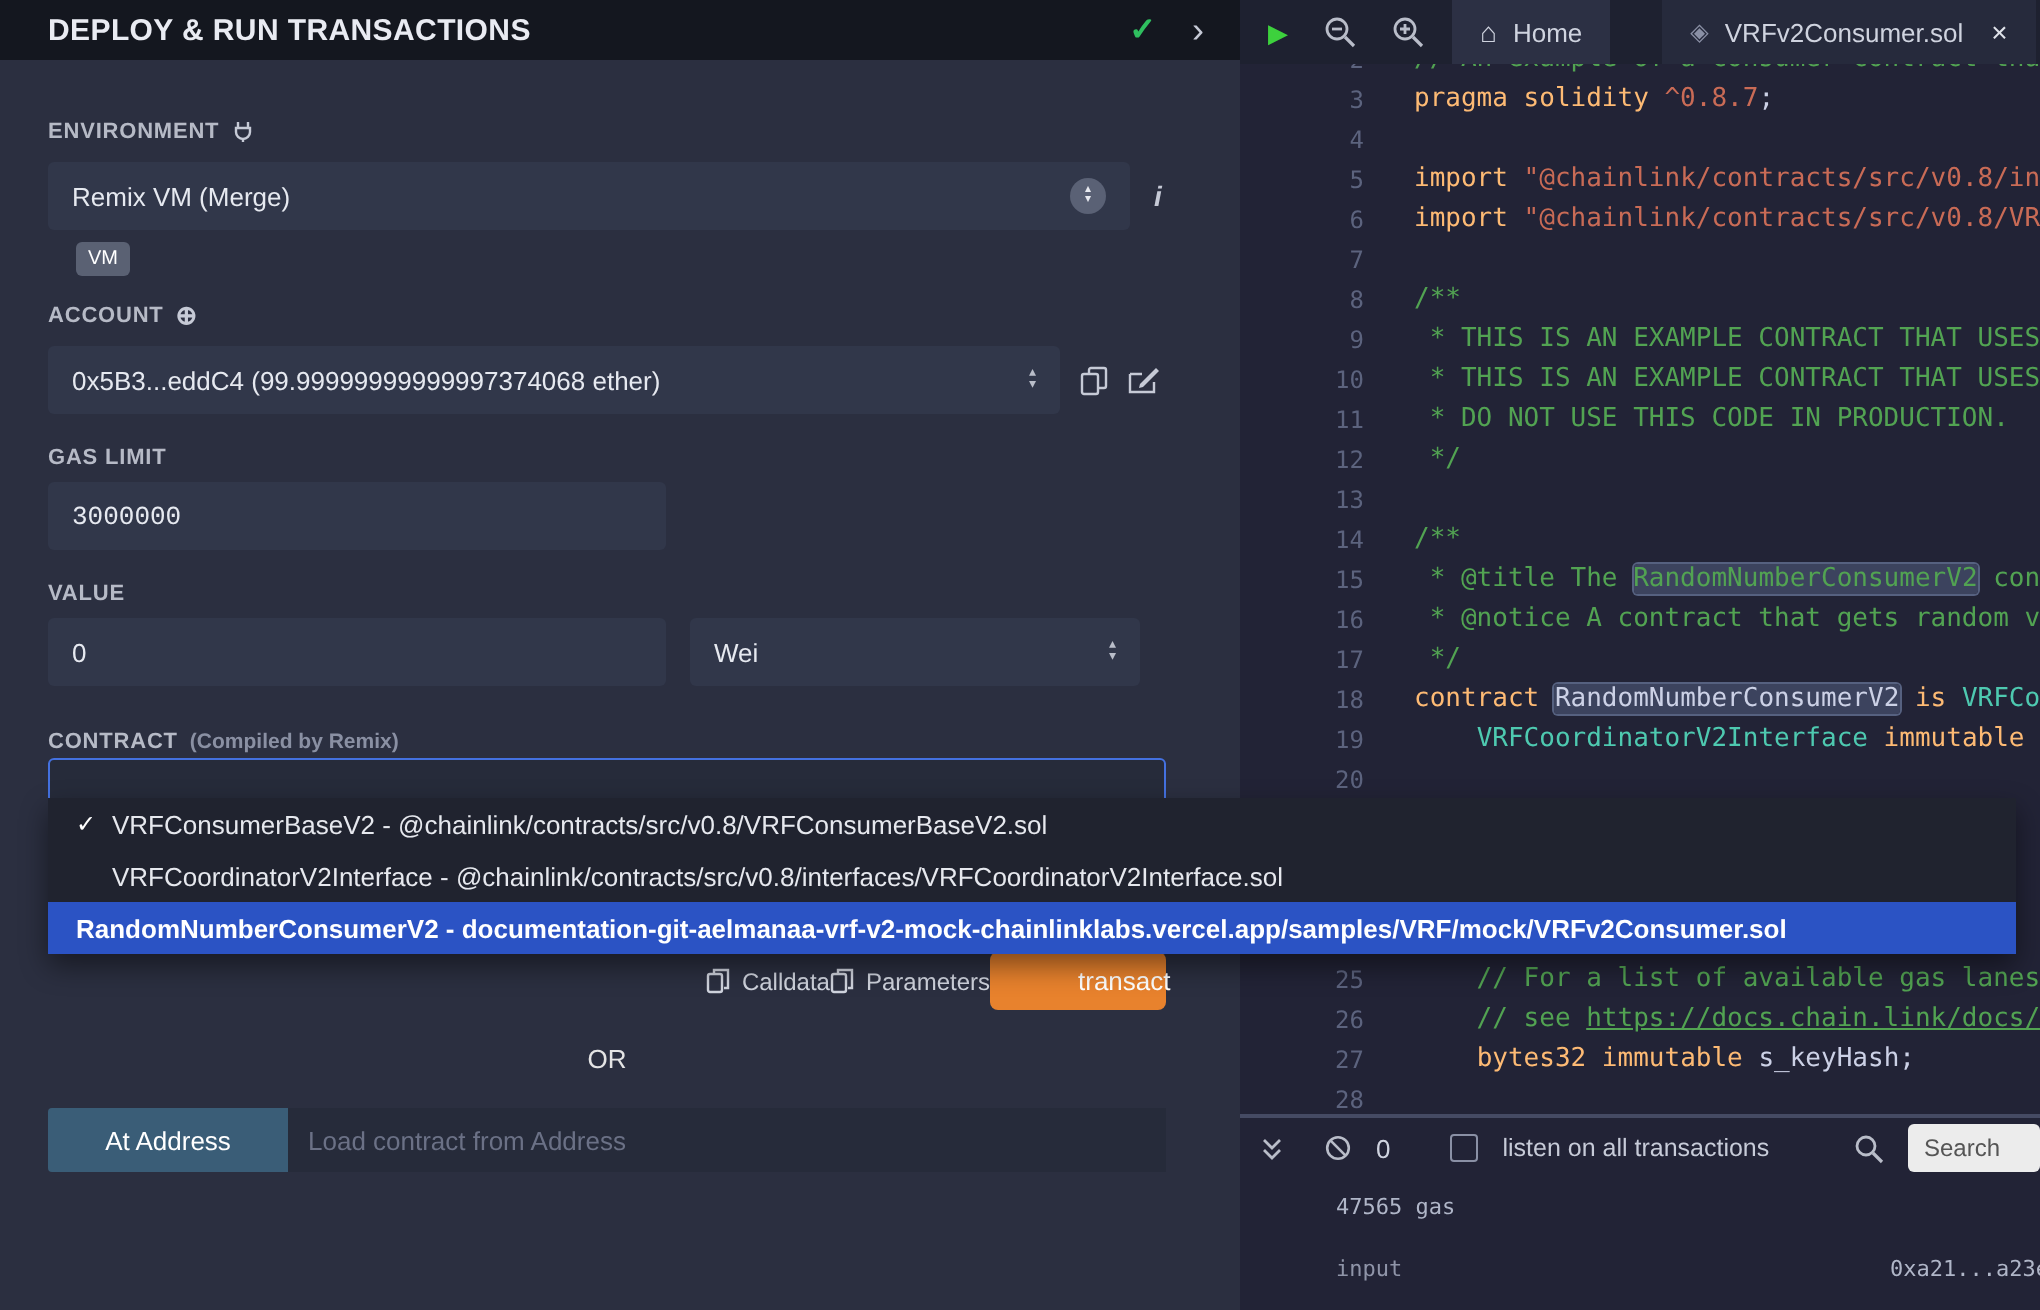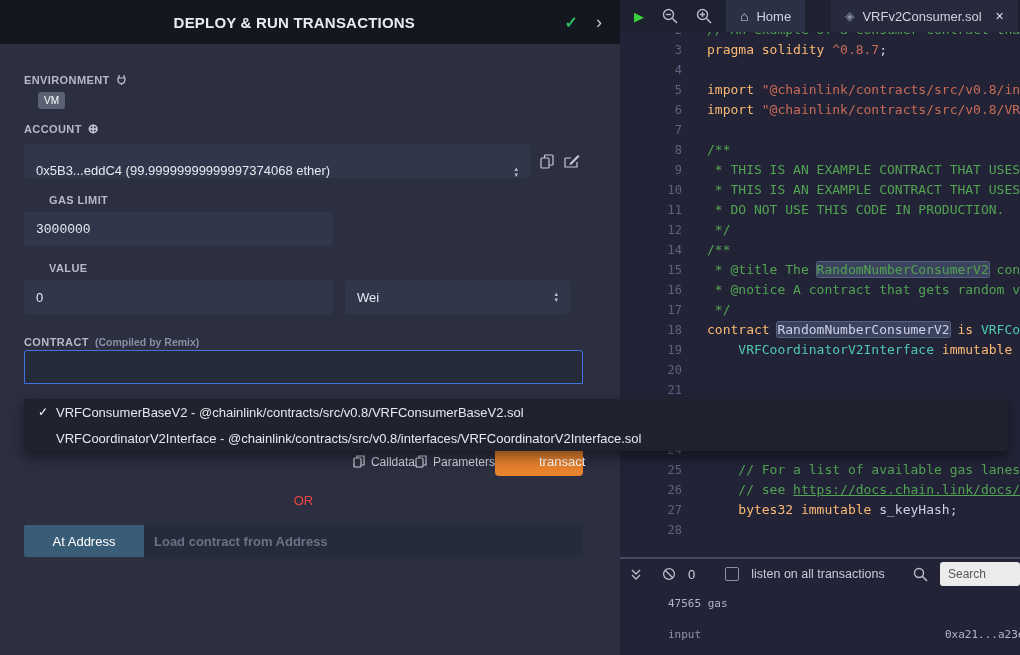--- a/index.html
+++ b/index.html
@@ -1,63 +1,63 @@
 <!DOCTYPE html>
 <html><head>
 <meta charset="utf-8">
 <style>
   * { margin:0; padding:0; box-sizing:border-box; }
   body { font-family:"Liberation Sans", sans-serif; background:#11131c; }
   .app { position:relative; width:1020px; height:655px; background:#222336; overflow:hidden; }
 
   
   .left-panel { position:absolute; left:0; top:0; width:620px; height:655px; background:#2b2f40; }
-  .panel-header { height:44px; background:#14171f; display:flex; align-items:center; padding:0 18px 0 24px;text-align:center; }
+  .panel-header { height:30px; background:#14171f; display:flex; align-items:center; padding:0 18px 0 24px; }
   .panel-title { color:#e9ebf2; font-size:15px; font-weight:600; letter-spacing:.2px; flex:1; }
   .hdr-check { color:#2fbf5f; font-size:16px; font-weight:700; margin-right:18px; }
   .hdr-chev { color:#c6cad6; font-size:18px; line-height:1; }
 
   .panel-body { padding:0 24px; }
   .fld-label { margin-top:30px; font-size:11px; letter-spacing:.4px; color:#b6bac6; display:flex; align-items:center; gap:6px;font-weight:bold; }
   .fld-sub { font-size:10.5px; color:#8a90a3; letter-spacing:0; }
   .sel, .inp { background:#31374a; border:none; border-radius:3px; height:34px; color:#e6e9f0; font-size:13px;
                display:flex; align-items:center; padding:0 12px; }
   .sel { justify-content:space-between; cursor:pointer; }
   .env-row { display:flex; align-items:center; gap:12px; margin-top:9px; }
   .env-sel { width:541px; }
   .info-i { color:#c6cad6; font-size:14px; font-style:italic; font-weight:600; }
   .circ-arrows { width:18px; height:18px; border-radius:50%; background:#5a6175; display:flex; flex-direction:column;
                  align-items:center; justify-content:center; color:#e8eaf0; font-size:6px; line-height:5px; }
   .arrows { display:flex; flex-direction:column; align-items:center; color:#b9bdc9; font-size:7px; line-height:6px; }
   .vm-badge { display:inline-block; margin:6px 0 0 14px; background:#5a6173; color:#fff; font-size:10px;
               padding:3px 6px; border-radius:3px; }
   .label-mt { margin-top:12px; }
   .acct-row { display:flex; align-items:center; gap:10px; margin-top:8px; }
-  .acct-sel { width:506px;align-items:flex-end; }
+  .acct-sel { width:506px; }
   .icon-btn { display:flex; align-items:center; cursor:pointer; }
   .inp-gas { margin-top:6px; width:309px;font-family:Liberation Mono, monospace; }
   .val-row { display:flex; gap:12px; margin-top:6px; }
   .inp-val { width:309px; }
   .wei-sel { width:225px; }
-  .mt16 { margin-top:16px;margin-left:25px; }
+  .mt16 { margin-top:16px; }
   .mt22 { margin-top:22px; }
   .contract-sel { margin-top:2px; width:559px; border:1px solid #4471e0; background:#262b3a; border-radius:3px 3px 0 0; height:34px; }
 
   .actions-row { margin-top:63px; display:flex; align-items:center; justify-content:flex-end; }
   .mini-act { display:flex; align-items:center; gap:6px; color:#d0d4de; font-size:12px; cursor:pointer; }
   .transact-btn { width:88px; height:29px; background:#e8822d; color:#fff; border:none; border-radius:4px;
                   font-size:13px; font-family:inherit; cursor:pointer;padding-left:44px; }
   .publish-row { margin-top:17px; display:flex; align-items:center; gap:10px; margin-left:6px; }
   .chk { width:15px; height:15px; border:1px solid #858b9e; border-radius:2px; background:transparent; }
   .publish-lbl { color:#d4d7e0; font-size:13.5px; }
-  .or-row { margin-top:17px; text-align:center; width:559px; color:#ef4444; font-size:13px; }
+  .or-row { margin-top:17px; text-align:center; width:559px; color:#e5e5e5; font-size:13px; }
   .ataddr-row { margin-top:17px; display:flex; width:559px; }
   .ataddr-btn { width:120px; height:32px; background:#3a5d77; color:#fff; border:none; border-radius:2px 0 0 2px;
                 font-size:13px; font-family:inherit; cursor:pointer; }
-  .ataddr-inp { flex:1; height:32px; background:#262b3a; border:none; color:#c4b5fd; font-size:13px; padding:0 10px;font-weight:bold; }
+  .ataddr-inp { flex:1; height:32px; background:#262b3a; border:none; color:#c4b5fd; font-size:13px; padding:0 10px; }
   .ataddr-inp::placeholder { color:#6b7186; }
 
   
   .dropdown { position:absolute; left:24px; top:399px; width:984px; background:#20232f; z-index:20;
               border-radius:0 0 3px 3px; box-shadow:0 6px 14px rgba(0,0,0,.45); }
   .dd-item { height:26px; display:flex; align-items:center; padding:0 10px 0 14px; color:#e6e8ee; font-size:13px;
              white-space:nowrap; overflow:hidden; cursor:pointer; }
   .dd-check { width:18px; color:#fff; font-size:12px; }
   .dd-indent { padding-left:32px; }
   .dd-selected { background:#2b53c4; font-weight:700; color:#fff; }
@@ -88,21 +88,21 @@
   .tk-cl { color:#52a352; text-decoration:underline; }
   .tk-hl { background:#3c435e; box-shadow:0 0 0 1px #566180; border-radius:2px;text-align:center; }
 
   
   .terminal { position:absolute; left:620px; top:557px; right:0; bottom:0; background:#222336; border-top:2px solid #454a63; }
   .term-bar { height:30px; display:flex; align-items:center; gap:12px; padding:0 0 0 10px; }
   .term-count { color:#cfd3df; font-size:13px; }
   .term-chk { width:14px; height:14px; border:1.5px solid #8a90a5; border-radius:2px; margin-left:18px; }
   .listen-lbl { color:#c7cbd8; font-size:12.5px; }
   .term-search-icon { margin-left:auto; }
-  .term-search { width:80px; height:24px; background:#ececec; border:none; border-radius:3px; font-size:12px;
+  .term-search { width:66px; height:24px; background:#ececec; border:none; border-radius:3px; font-size:12px;
                  color:#333; padding:0 8px; margin-right:0; }
   .term-search::placeholder { color:#555; }
   .term-details { padding:8px 0 0 48px; font-family:"DejaVu Sans Mono","Liberation Mono",monospace; font-size:11px; }
   .td-row { display:flex; margin-bottom:18px; align-items:center; }
   .td-label { flex:none; width:277px; color:#8f94a8; }
   .td-value { color:#b0b6c8; white-space:nowrap; display:flex; align-items:center; gap:8px; }
 
   svg.ic { display:block; }
 </style>
 </head>
@@ -117,20 +117,30 @@
       <span class="hdr-chev">›</span>
     </div>
 
     <div class="panel-body">
 
       <div class="fld-label">
         <span>ENVIRONMENT</span>
         <svg class="ic" width="11" height="12" viewBox="0 0 11 12">
           <path d="M3 1v3 M8 1v3 M2 4h7v2a3.5 3.5 0 0 1-7 0z M5.5 9.5V11" stroke="#c6cad6" stroke-width="1.2" fill="none"></path>
         </svg>
+      </div>
+      <div class="env-row">
+        <div class="sel env-sel">
+          <span>Remix VM (Merge)</span>
+          <span class="circ-arrows">
+            <span>▴</span>
+              <span>▾</span>
+          </span>
+        </div>
+        <span class="info-i">i</span>
       </div>
       <span class="vm-badge">VM</span>
 
       <div class="fld-label label-mt">
         <span>ACCOUNT</span>
         <span style="font-size:13px;color:#c6cad6;">⊕</span>
       </div>
       <div class="acct-row">
         <div class="sel acct-sel">
           <span>0x5B3...eddC4 (99.99999999999997374068 ether)</span>
@@ -238,20 +248,21 @@
           <div class="cl-row"><span class="gut">3</span><span class="ctx"><span class="tk-k">pragma solidity </span><span class="tk-s">^0.8.7</span><span class="tk-d">;</span></span></div>
           <div class="cl-row"><span class="gut">4</span><span class="ctx"></span></div>
           <div class="cl-row"><span class="gut">5</span><span class="ctx"><span class="tk-k">import </span><span class="tk-s">"@chainlink/contracts/src/v0.8/interfaces/VRFCoordinatorV2Interface.sol"</span></span></div>
           <div class="cl-row"><span class="gut">6</span><span class="ctx"><span class="tk-k">import </span><span class="tk-s">"@chainlink/contracts/src/v0.8/VRFConsumerBaseV2.sol"</span></span></div>
           <div class="cl-row"><span class="gut">7</span><span class="ctx"></span></div>
           <div class="cl-row"><span class="gut">8</span><span class="ctx"><span class="tk-c">/**</span></span></div>
           <div class="cl-row"><span class="gut">9</span><span class="ctx"><span class="tk-c"> * THIS IS AN EXAMPLE CONTRACT THAT USES HARDCODED VALUES FOR CLARITY.</span></span></div>
           <div class="cl-row"><span class="gut">10</span><span class="ctx"><span class="tk-c"> * THIS IS AN EXAMPLE CONTRACT THAT USES UN-AUDITED CODE.</span></span></div>
           <div class="cl-row"><span class="gut">11</span><span class="ctx"><span class="tk-c"> * DO NOT USE THIS CODE IN PRODUCTION.</span></span></div>
           <div class="cl-row"><span class="gut">12</span><span class="ctx"><span class="tk-c"> */</span></span></div>
+          <div class="cl-row"><span class="gut">13</span><span class="ctx"></span></div>
           <div class="cl-row"><span class="gut">14</span><span class="ctx"><span class="tk-c">/**</span></span></div>
           <div class="cl-row"><span class="gut">15</span><span class="ctx"><span class="tk-c"> * @title The </span><span class="tk-c tk-hl">RandomNumberConsumerV2</span><span class="tk-c"> contract</span></span></div>
           <div class="cl-row"><span class="gut">16</span><span class="ctx"><span class="tk-c"> * @notice A contract that gets random values from Chainlink VRF V2</span></span></div>
           <div class="cl-row"><span class="gut">17</span><span class="ctx"><span class="tk-c"> */</span></span></div>
           <div class="cl-row"><span class="gut">18</span><span class="ctx"><span class="tk-k">contract </span><span class="tk-d tk-hl">RandomNumberConsumerV2</span><span class="tk-k"> is </span><span class="tk-t">VRFConsumerBaseV2</span></span></div>
           <div class="cl-row"><span class="gut">19</span><span class="ctx"><span class="tk-d">    </span><span class="tk-t">VRFCoordinatorV2Interface</span><span class="tk-k"> immutable </span></span></div>
           <div class="cl-row"><span class="gut">20</span><span class="ctx"></span></div>
           <div class="cl-row"><span class="gut">21</span><span class="ctx"></span></div>
           <div class="cl-row"><span class="gut">22</span><span class="ctx"></span></div>
           <div class="cl-row"><span class="gut">23</span><span class="ctx"></span></div>
@@ -297,15 +308,18 @@
   </div>
 
   <div class="dropdown">
     <div class="dd-item">
       <span class="dd-check">✓</span>
       <span>VRFConsumerBaseV2 - @chainlink/contracts/src/v0.8/VRFConsumerBaseV2.sol</span>
     </div>
     <div class="dd-item dd-indent">
       <span>VRFCoordinatorV2Interface - @chainlink/contracts/src/v0.8/interfaces/VRFCoordinatorV2Interface.sol</span>
     </div>
+    <div class="dd-item dd-selected">
+      <span>RandomNumberConsumerV2 - documentation-git-aelmanaa-vrf-v2-mock-chainlinklabs.vercel.app/samples/VRF/mock/VRFv2Consumer.sol</span>
+    </div>
   </div>
 
 </div>
 
 </body></html>

